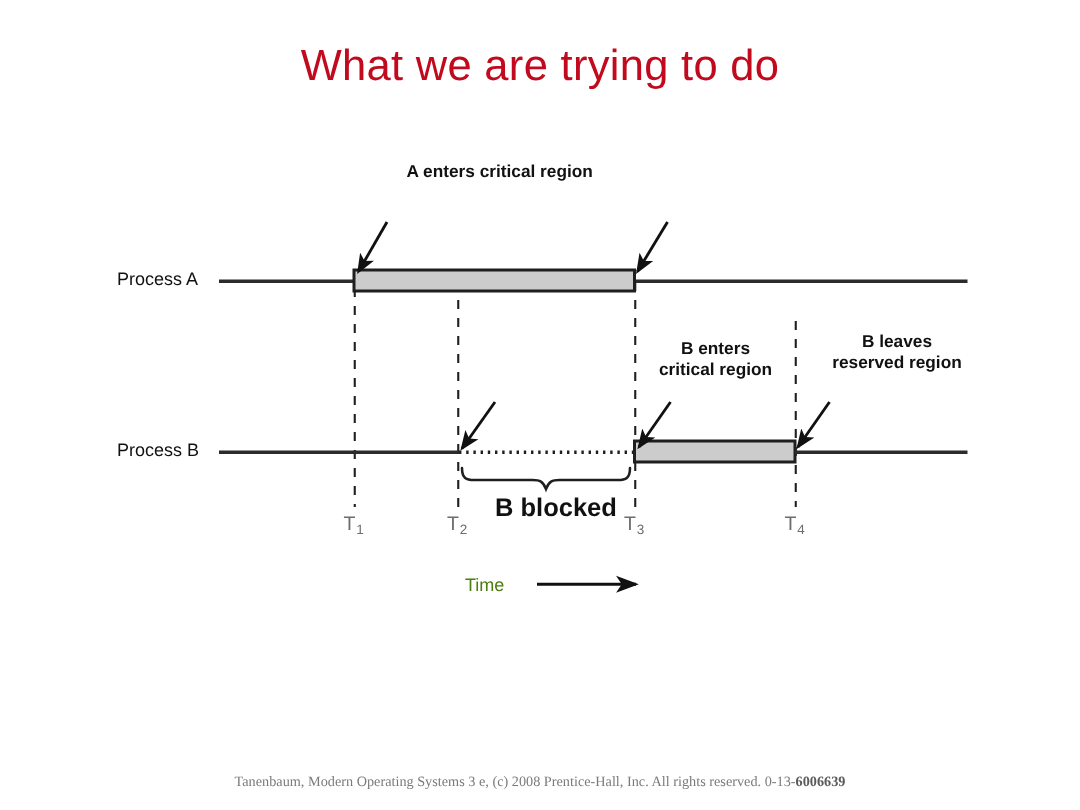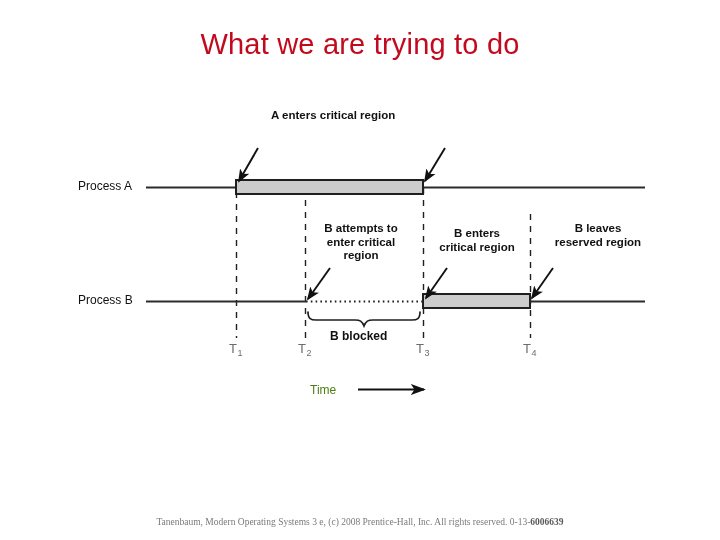--- a/index.html
+++ b/index.html
@@ -77,21 +77,21 @@
   .tick-label sub {
     font-size: 9px;
     vertical-align: baseline;
     position: relative;
     top: 3px;
     left: 0.5px;
   }
   .blocked-label {
     position: absolute;
     font-family: "Liberation Sans", sans-serif;
-    font-size: 12px;
+    font-size: 17px;
     font-weight: 600;
     color: #111111;
     white-space: nowrap;
   }
   .time-label {
     position: absolute;
     font-family: Liberation Sans, sans-serif;
     font-size: 12px;
     color: #4d7c0f;
     white-space: nowrap;
@@ -160,23 +160,20 @@
 
       <line x1="358" y1="389.5" x2="424" y2="389.5" stroke="#111111" stroke-width="1.9" marker-end="url(#arrowhead-time)"></line>
     </svg>
 
     <div class="row-label" style="left:78px; top:179px;">Process A</div>
     <div class="row-label" style="left:78px; top:293px;">Process B</div>
 
     <div class="fig-label lft" style="left:259px; top:109px;margin-left:12px;">A enters critical region</div>
 
 
-    <div class="fig-label ctr" style="left:311px; top:222px; width:100px;">B attempts to
-enter critical
-region</div>
 
     <div class="fig-label ctr" style="left:429px; top:227px; width:96px;">B enters
 critical region</div>
 
     <div class="fig-label ctr" style="left:546px; top:222px; width:104px;">B leaves
 reserved region</div>
 
     <div class="blocked-label" style="left:330px; top:329px;">B blocked</div>
 
     <div class="tick-label" style="left:229px; top:341px;"><span>T</span><sub>1</sub></div>

